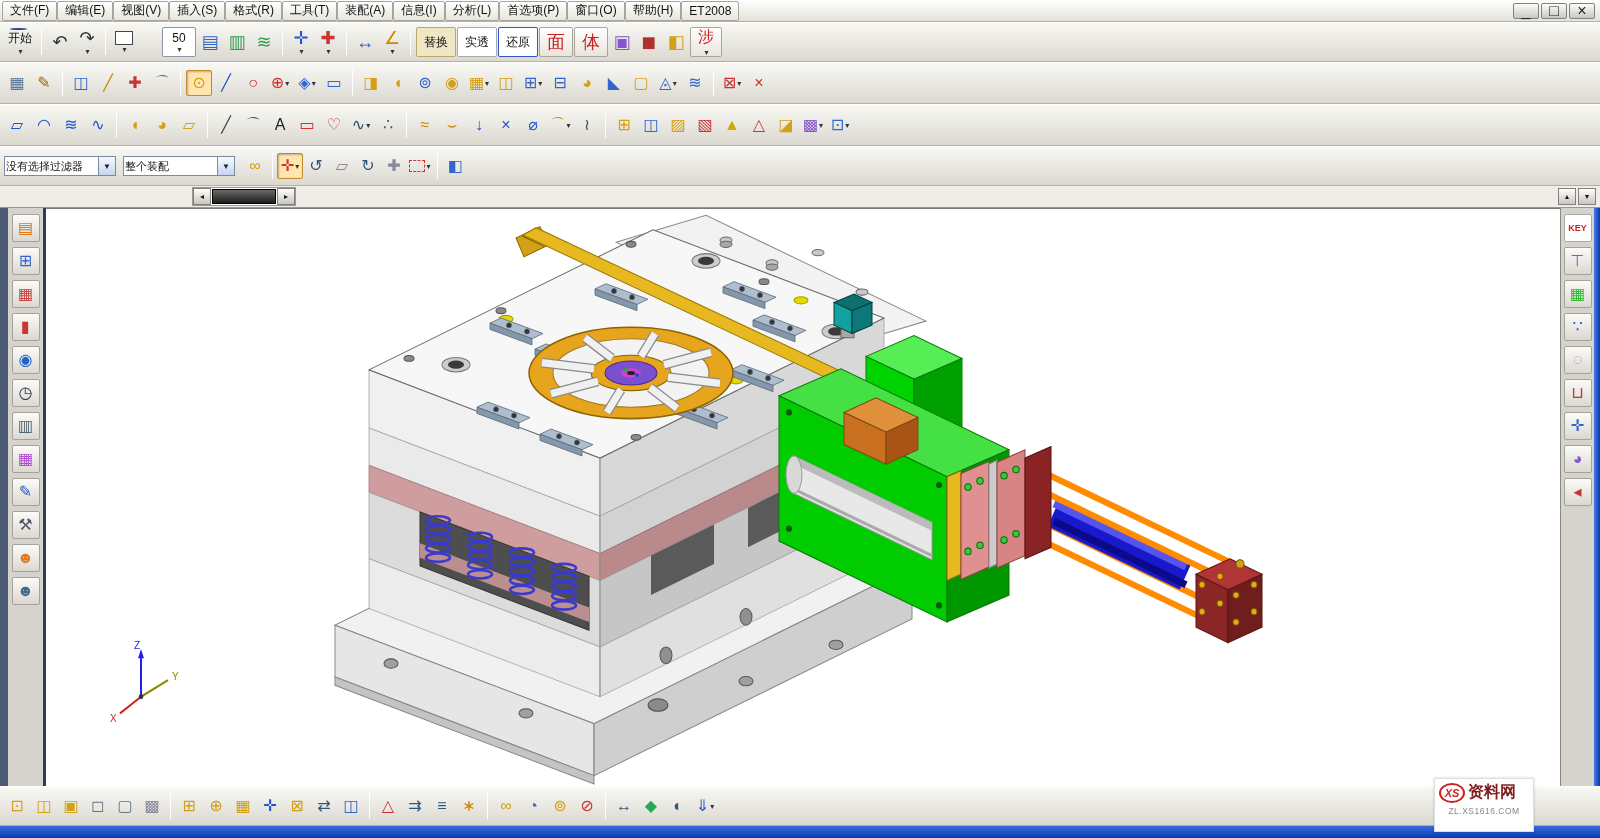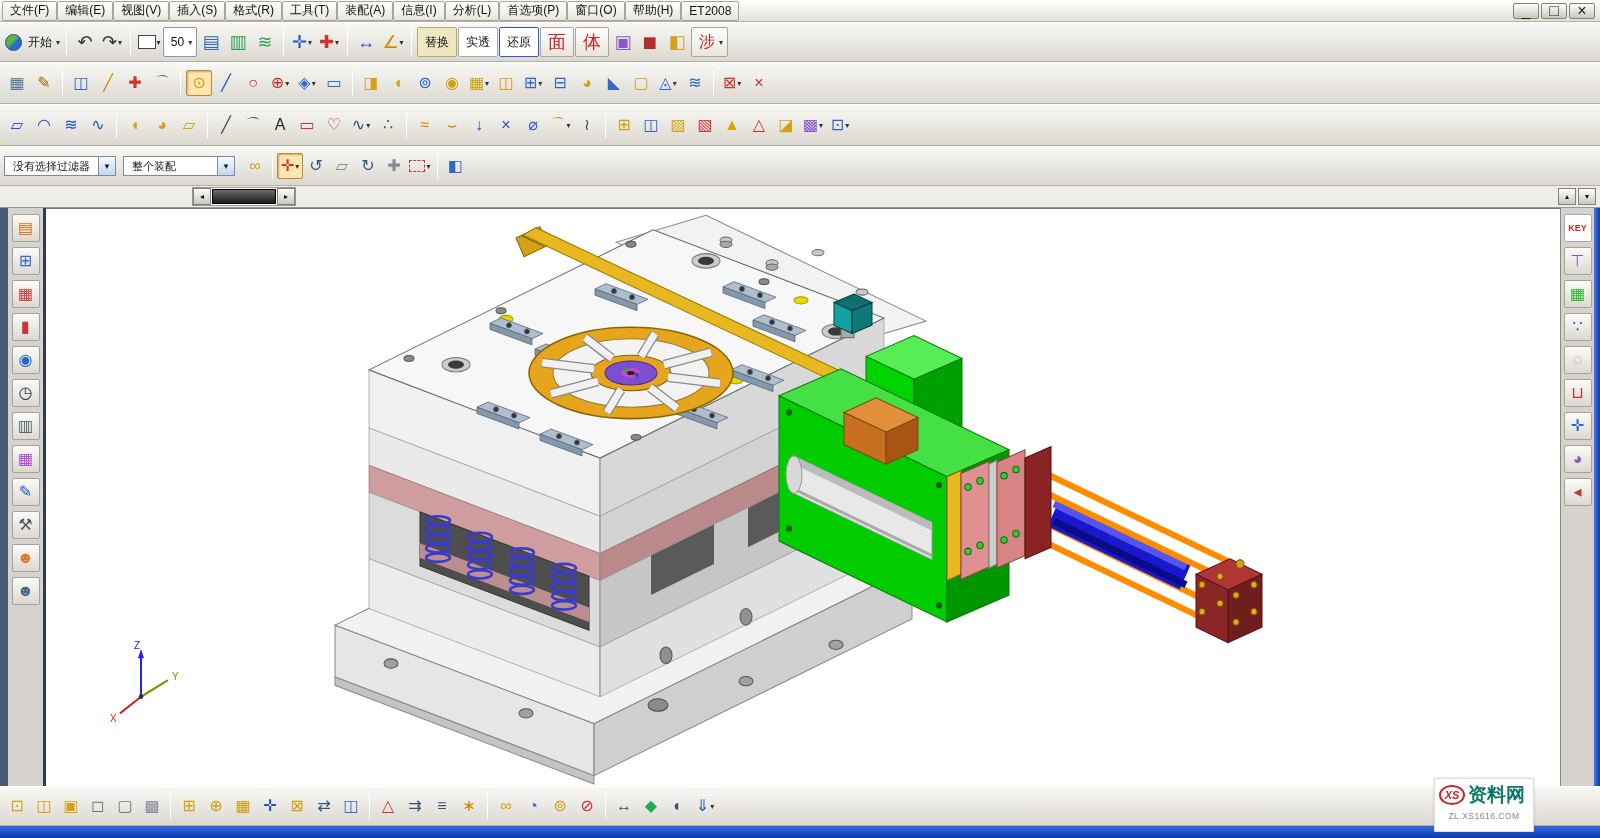--- a/index.html
+++ b/index.html
@@ -16,37 +16,37 @@
   .winbtns{display:flex;align-items:center;margin-right:3px;}
   .winbtns .tbtn{width:19px;height:16px;margin-left:2px;background:linear-gradient(#fdfdfc,#cac7bf);
                  border:1px solid #82807a;padding:0;}
   .winbtns .glyph{font-size:10px;color:#222;}
   
   .toolbar-row{display:flex;align-items:center;background:linear-gradient(#f8f8f4,#dbd8d0);
                border-top:1px solid #ffffff;border-bottom:1px solid #b3b0a8;padding:0 4px;gap:1px;}
   .tb1{height:40px;} .tb2{height:42px;} .tb3{height:42px;} .tb4{height:40px;} .tbb{height:40px;}
   .tbtn{display:inline-flex;align-items:center;justify-content:center;min-width:26px;height:26px;
         border:1px solid transparent;border-radius:2px;position:relative;cursor:default;}
-  .tb1 .tbtn{height:30px;}
+  .tb1 .tbtn{height:30px;flex-direction:column;}
   .tbtn .glyph{font-size:16px;line-height:1;}
   .tb1 .glyph{font-size:18px;}
   .tbtn .lbl{font-size:12px;padding:0 3px;white-space:nowrap;}
   .tbtn.tlabel{background:linear-gradient(#ffffff,#e8e5dc);border:1px solid #a8a59d;padding:0 4px;}
   .tbtn.pressed{background:#ffe5ae;border:1px solid #c08a30;box-shadow:inset 1px 1px 2px rgba(0,0,0,.25);}
   .caret{font-size:8px;margin-left:1px;color:#333;}
   .tsep{width:1px;height:26px;background:#aaa79f;border-right:1px solid #fff;margin:0 4px;}
   .swatch{width:18px;height:14px;border:1px solid #444;display:inline-block;}
-  .boxed{background:#fff;border:1px solid #8a97a8;height:20px;min-width:34px;}
+  .boxed{background:#fff;border:1px solid #8a97a8;height:20px;min-width:34px;margin-left:24px;}
   .dashedbox{width:16px;height:12px;border:1px dashed #cc3333;display:inline-block;}
   .nxlogo{width:17px;height:17px;border-radius:50%;margin-right:3px;display:inline-block;
           background:linear-gradient(135deg,#5cb83c 0 42%,#2a6ad4 58% 100%);border:1px solid #2a4a8a;}
   
   .combo{display:flex;align-items:center;background:#fff;border:1px solid #7a8aa0;height:20px;
          margin-right:6px;}
-  .combo .ctext{padding:0 8px;font-size:11px;white-space:nowrap;overflow:hidden;}
+  .combo .ctext{padding:0 1px;font-size:11px;white-space:nowrap;overflow:hidden;}
   .combo .arrow{width:17px;height:18px;margin-left:auto;display:flex;align-items:center;justify-content:center;
           background:linear-gradient(#f6faff,#c6d6ee);border-left:1px solid #7a8aa0;font-size:8px;color:#123;}
   
   .statusbar{height:22px;background:#d6d3ce;border-bottom:1px solid #b3b0a8;display:flex;align-items:center;
              padding-left:6px;font-weight:bold;font-size:12.5px;}
   .scrollstrip{height:22px;background:#efede7;border-bottom:1px solid #9a978f;display:flex;align-items:center;}
   .strack{display:flex;align-items:center;margin-left:192px;background:#fff;border:1px solid #9a978f;height:19px;}
   .sbtn{width:18px;height:17px;background:linear-gradient(#fdfdfc,#cac7bf);border:1px solid #82807a;
         display:flex;align-items:center;justify-content:center;font-size:8px;}
   .sthumb{width:64px;height:15px;margin:0 1px;background:linear-gradient(#6a6a6a,#1c1c1c);border:1px solid #000;}
@@ -65,21 +65,21 @@
   .viewport{flex:1;position:relative;background:#ffffff;border-top:1px solid #7a7a7a;overflow:hidden;}
   .viewport svg{position:absolute;inset:0;width:100%;height:100%;}
   
   .bottom-strip{height:12px;background:linear-gradient(#3a6ae0,#0a3ab0);}
   
   .watermark{position:absolute;right:66px;bottom:6px;width:100px;height:54px;background:#fff;
              border:1px solid #ddd;z-index:50;padding:3px 4px;box-shadow:0 0 3px rgba(0,0,0,.15);}
   .wm-row{display:flex;align-items:center;gap:3px;}
   .wm-logo{width:26px;height:20px;border:2px solid #cc2222;border-radius:50%;color:#cc2222;
            font-weight:bold;font-size:11px;font-style:italic;display:flex;align-items:center;justify-content:center;}
-  .wm-brand{color:#0f766e;font-weight:bold;font-size:19px;}
+  .wm-brand{color:#7f1d1d;font-weight:bold;font-size:16px;}
   .wm-url{color:#888;font-size:8.5px;letter-spacing:.5px;margin-top:3px;text-align:center;}
 </style>
 </head>
 <body>
 
 <div id="app">
 
   <div class="menubar">
     <div class="menubar-items">
         <span class="tbtn tlabel">

